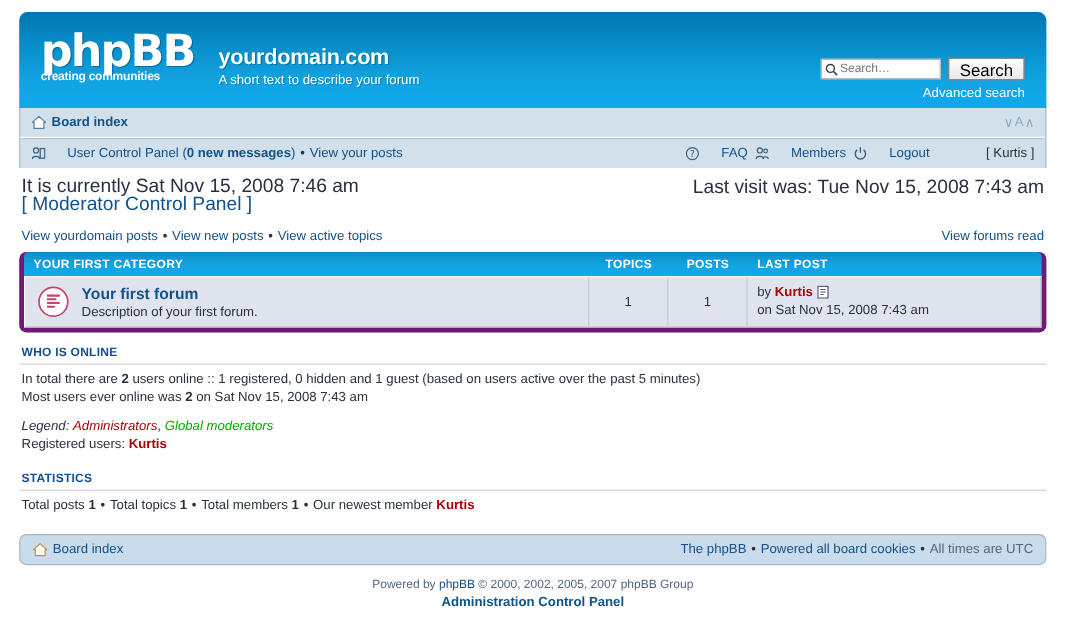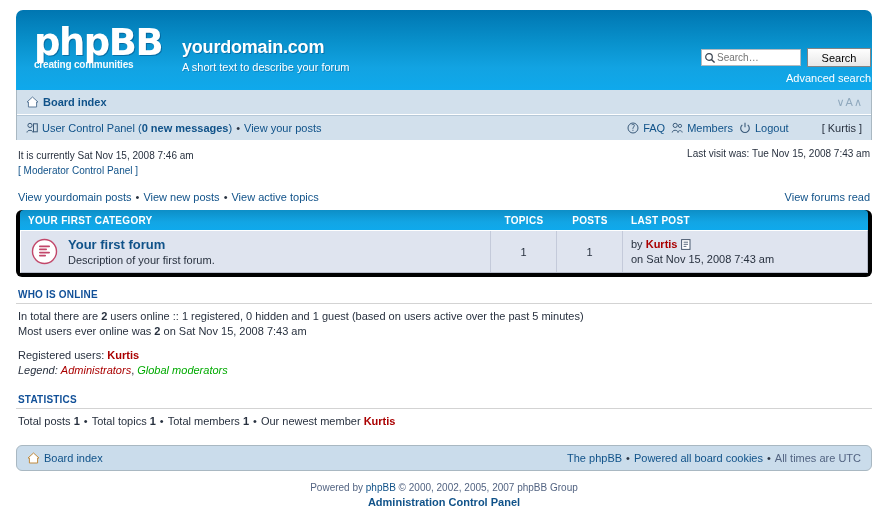--- a/index.html
+++ b/index.html
@@ -52,21 +52,21 @@
   .site-title {
     font-size: 18px; font-weight: bold; color: #ffffff;
     text-shadow: 1px 1px 0 rgba(0,60,110,0.4);
     letter-spacing: -0.2px;
   }
   .site-tagline {
     font-size: 11px; color: #ffffff; margin-top: 3px;
     text-shadow: 1px 1px 0 rgba(0,60,110,0.3);
   }
   .search-block {
-    position: absolute; right: 1px; top: 38px;
+    position: absolute; right: 18px; top: 38px;
     text-align: right;
   }
   .search-row { display: flex; align-items: center; justify-content: flex-end; }
   .search-field {
     position: relative;
     width: 100px; height: 17px;
     background: #ffffff;
     border: 1px solid #b4bac0;
     display: flex; align-items: center;
     padding-left: 15px;
@@ -83,21 +83,21 @@
     color: #666a70;
     background: transparent;
   }
   .search-btn {
     margin-left: 6px;
     height: 19px;
     min-width: 64px;
     background: linear-gradient(to bottom, #fefefe, #e8e8e8);
     border: 1px solid #848484;
     font-family: "Liberation Sans", sans-serif;
-    font-size: 11px;
+    font-size: 14px;
     color: #000000;
     cursor: pointer;
     padding: 0 6px;
   }
   .adv-search {
     margin-top: 5px;
     font-size: 11px;
   }
   .adv-search a { color: #ffffff; }
 
@@ -129,43 +129,43 @@
     display: flex; align-items: center; gap: 4px;
   }
   .home-icon { display: inline-block; width: 13px; height: 12px; }
   .nav-spacer { flex: 1; }
   .fontsize-ctl {
     color: #8fa8bd; font-size: 11px; letter-spacing: 0px;
     display: flex; align-items: center; gap: 1px;
   }
   .nav-left-links { display: flex; align-items: center; gap: 0px; font-size: 11px; }
   .nav-right-links { display: flex; align-items: center; gap: 6px; font-size: 11px; }
-  .nav-item { display: inline-flex; align-items: center; gap: 4px; }
+  .nav-item { display: inline-flex; align-items: center; gap: 18px; }
   .sep { color: #28313f; margin: 0 4px; }
   .icon-sm { display: inline-block; width: 12px; height: 12px; vertical-align: middle; }
 
   
   .info-row {
     display: flex; justify-content: space-between;
     padding: 8px 2px 0 2px;
-    font-size: 10px;
+    font-size: 16px;
   }
   .info-left { line-height: 15px; }
   .info-right { text-align: right; }
 
   
   .action-row {
     display: flex; justify-content: space-between;
     padding: 13px 2px 7px 2px;
     font-size: 11px;
   }
 
   
   .forumbg {
-    background: #000000;
+    background: #701a75;
     border-radius: 6px;
     padding: 0 4px 4px 4px;
     margin-bottom: 12px;
   }
   .cat-header {
     display: flex;
     align-items: center;
     height: 20px;
     background: linear-gradient(to bottom, #0d8ec6 0%, #12a5e4 60%, #0fa9ec 100%);
     border-radius: 4px 4px 0 0;
@@ -421,22 +421,22 @@
       </div>
     </div>
   </div>
 
   <div class="stat-block">
     <div class="sec-head">WHO IS ONLINE</div>
     <div class="sec-body">
       <div><span>In total there are</span> <b>2</b> <span>users online :: 1 registered, 0 hidden and 1 guest (based on users active over the past 5 minutes)</span></div>
       <div><span>Most users ever online was</span> <b>2</b> <span>on Sat Nov 15, 2008 7:43 am</span></div>
       <div style="height:9px;"></div>
+      <div><i>Legend:</i> <a href="#" class="legend-admin">Administrators</a><span>,</span> <a href="#" class="legend-mod">Global moderators</a></div>
       <div><span>Registered users:</span> <a href="#" class="username-coloured">Kurtis</a></div>
-      <div><i>Legend:</i> <a href="#" class="legend-admin">Administrators</a><span>,</span> <a href="#" class="legend-mod">Global moderators</a></div>
     </div>
   </div>
 
   <div class="stat-block">
     <div class="sec-head">STATISTICS</div>
     <div class="sec-body">
       <span>Total posts</span> <b>1</b><span class="sep">•</span><span>Total topics</span> <b>1</b><span class="sep">•</span><span>Total members</span> <b>1</b><span class="sep">•</span><span>Our newest member</span> <a href="#" class="username-coloured">Kurtis</a>
     </div>
   </div>
 

